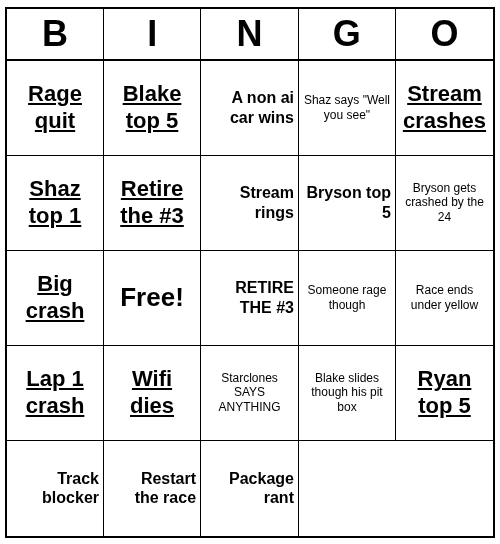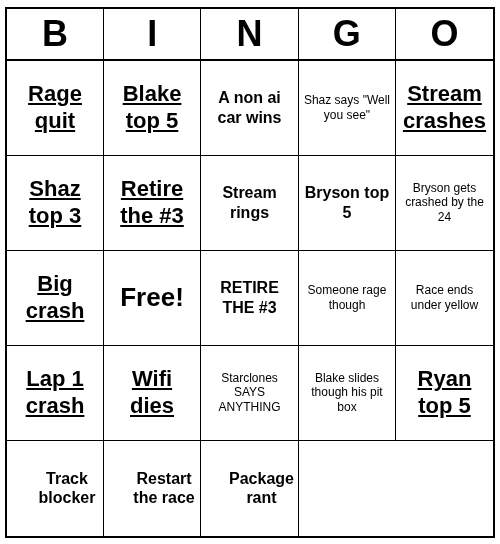--- a/index.html
+++ b/index.html
@@ -77,20 +77,21 @@
 
     .large-text {
       font-size: 22px;
       font-weight: bold;
       text-decoration: underline;
     }
 
     .medium-text {
       font-size: 16px;
       font-weight: bold;
+      text-align: right;
     }
 
     .small-text {
       font-size: 12px;
     }
 
     .free-cell {
       font-size: 26px;
       font-weight: bold;
     }
@@ -116,21 +117,21 @@
       <div class="bingo-cell">
         <span class="cell-text medium-text">A non ai car wins</span>
       </div>
       <div class="bingo-cell">
         <span class="cell-text small-text">Shaz says "Well you see"</span>
       </div>
       <div class="bingo-cell">
         <span class="cell-text large-text">Stream crashes</span>
       </div>
       <div class="bingo-cell">
-        <span class="cell-text large-text">Shaz top 3</span>
+        <span class="cell-text large-text">Shaz top 1</span>
       </div>
       <div class="bingo-cell">
         <span class="cell-text large-text">Retire the #3</span>
       </div>
       <div class="bingo-cell">
         <span class="cell-text medium-text">Stream rings</span>
       </div>
       <div class="bingo-cell">
         <span class="cell-text medium-text">Bryson top 5</span>
       </div>

